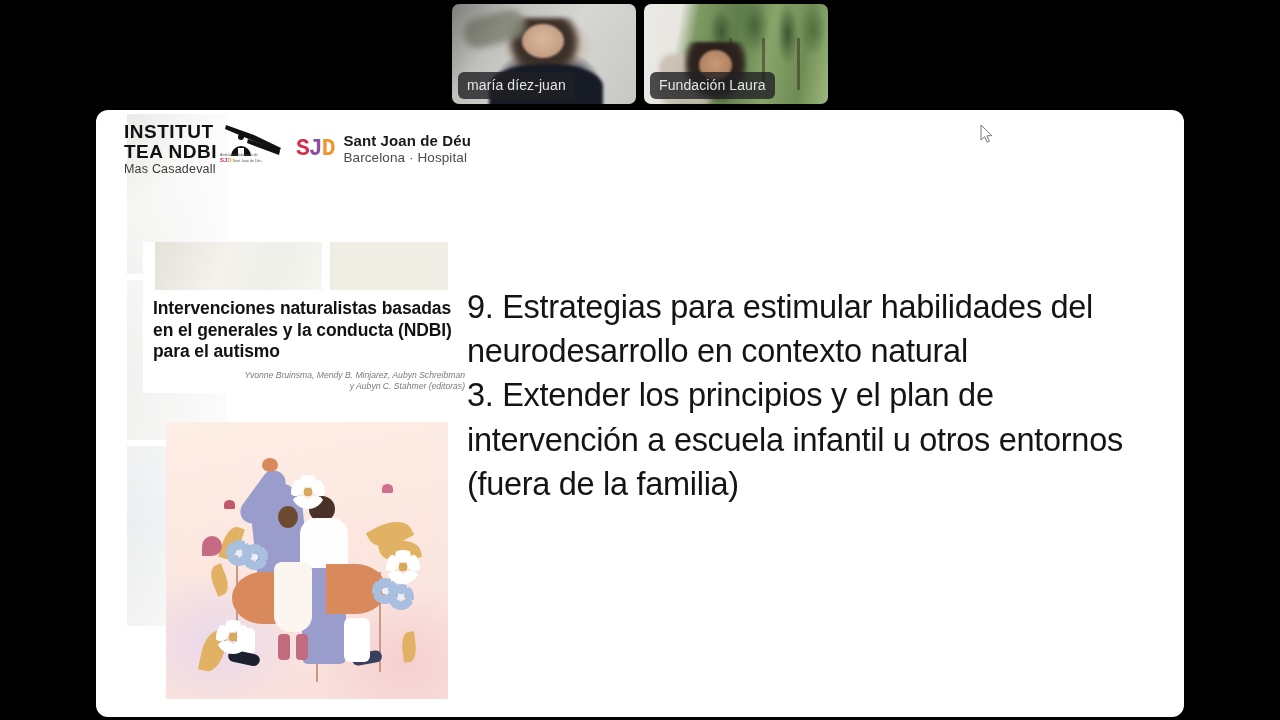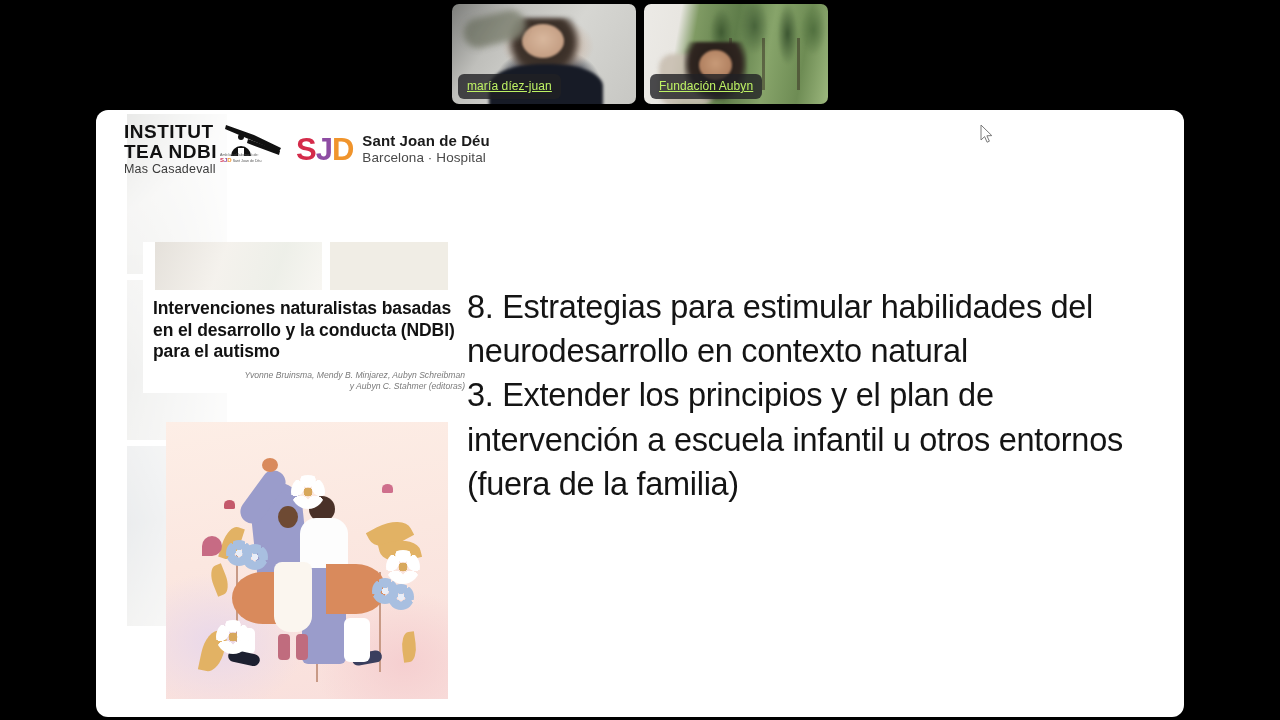--- a/index.html
+++ b/index.html
@@ -76,23 +76,23 @@
     border-radius:50%; filter: blur(1px);
   }
   #bg-orange .sofa {
     position:absolute; left:8%; top:50%; width:30%; height:52%;
     background:#c9bfb2; border-radius:14px; filter: blur(2px); opacity:.9;
   }
 
   .name-chip {
     position: absolute; left: 6px; bottom: 5px;
     background: rgba(32,33,36,.80);
-    color: #bef264; font-size: 12px; line-height: 1;
+    color: #e5e5e5; font-size: 14px; line-height: 1;
     padding: 6px 9px 7px; border-radius: 6px;
-    white-space: nowrap; letter-spacing: .1px; text-decoration: underline;
+    white-space: nowrap; letter-spacing: .1px;
   }
 
   
   #slide {
     position: absolute; left: 96px; top: 110px;
     width: 1088px; height: 607px;
     background: #fff; border-radius: 12px; overflow: hidden;
   }
 
   
@@ -121,21 +121,21 @@
     position: absolute; right: -6px; top: 0; width: 58px; height: 34px;
   }
   .tea-credit {
     position: absolute; right: -14px; top: 31px; width: 70px; height: 14px;
     font-size: 3.6px; color: #555; line-height: 1.25; text-align: left;
   }
   .tea-credit .cr-sjd { font-weight: 700; font-size: 6px; }
   .cr-s { color:#d42b4a; } .cr-j { color:#8e4ca3; } .cr-d { color:#f0942c; }
 
   .sjd-logo { display: flex; align-items: center; gap: 9px; }
-  .sjd-letters { font-weight: 800; font-size: 31px; letter-spacing: -1px; line-height: 1; }
+  .sjd-letters { font-weight: 800; font-size: 23px; letter-spacing: -1px; line-height: 1; font-family: Liberation Mono, monospace; }
   .sjd-letters .s { color: #d42b4a; }
   .sjd-letters .j { color: #8e4ca3; }
   .sjd-letters .d { color: #f0942c; }
   .sjd-text-1 { font-weight: 700; font-size: 15px; color: #1a1a1a; line-height: 1.12; letter-spacing: .1px; }
   .sjd-text-2 { font-size: 13.5px; color: #4a4a4a; line-height: 1.15; letter-spacing: .1px; }
 
   
   #slide-title {
     position: absolute; left: 40px; top: 84px;
     font-size: 27px; font-weight: 700; color: #e8a820;
@@ -237,21 +237,21 @@
   <div class="video-tile" id="tile-orange">
     <div class="vid-bg" id="bg-orange">
       <div class="trees"></div>
       <div class="trunk t1"></div>
       <div class="trunk t2"></div>
       <div class="trunk t3"></div>
       <div class="sofa"></div>
       <div class="hair2"></div>
       <div class="face2"></div>
     </div>
-    <div class="name-chip">Fundación Aubyn</div>
+    <div class="name-chip">Fundación Laura</div>
   </div>
 
   <div id="slide">
 
     <div class="strip" id="strip-a">
         <div class="strip-gloss"></div>
       </div>
     <div class="strip" id="strip-b">
         <div class="strip-gloss"></div>
       </div>
@@ -287,21 +287,21 @@
         </div>
       </div>
     </div>
 
 
     <div id="book">
       <div id="book-photos">
         <div id="bp1"></div>
         <div id="bp2"></div>
       </div>
-      <div id="book-title">Intervenciones naturalistas basadas en el desarrollo y la conducta (NDBI) para el autismo</div>
+      <div id="book-title">Intervenciones naturalistas basadas en el generales y la conducta (NDBI) para el autismo</div>
       <div id="book-authors">
         <div>Yvonne Bruinsma, Mendy B. Minjarez, Aubyn Schreibman</div>
         <div>y Aubyn C. Stahmer (editoras)</div>
       </div>
     </div>
 
     <div id="illus">
 
       <div class="bl" style="left:-10px;top:150px;width:150px;height:140px;background:radial-gradient(ellipse at 40% 50%,#e9d8ea 0%,rgba(233,216,234,0) 70%);"></div>
       <div class="bl" style="left:150px;top:170px;width:160px;height:130px;background:radial-gradient(ellipse at 55% 55%,#f5cfd0 0%,rgba(245,207,208,0) 72%);"></div>
@@ -340,21 +340,21 @@
       <div class="bl petal-white" style="left:50px;top:198px;"></div>
       <div class="bl petal-blue" style="left:60px;top:118px;"></div>
       <div class="bl petal-blue" style="left:76px;top:122px;"></div>
       <div class="bl petal-blue" style="left:206px;top:156px;"></div>
       <div class="bl petal-blue" style="left:222px;top:162px;"></div>
       <div class="bl butterfly" style="left:58px;top:78px;"></div>
       <div class="bl butterfly" style="left:216px;top:62px;background:#cf6f8c;"></div>
     </div>
 
     <div id="bullets">
-      <p>8. Estrategias para estimular habilidades del neurodesarrollo en contexto natural</p>
+      <p>9. Estrategias para estimular habilidades del neurodesarrollo en contexto natural</p>
       <p>3. Extender los principios y el plan de intervención a escuela infantil u otros entornos (fuera de la familia)</p>
     </div>
 
   </div>
 
   <svg id="cursor" viewBox="0 0 14 20" style="left: 980px; top: 124px;">
     <path d="M1 1 L1 16 L4.6 12.6 L7.1 18.2 L9.4 17.2 L6.9 11.8 L11.8 11.6 Z" fill="#fefefe" stroke="#7a7a7a" stroke-width="1"></path>
   </svg>
 
 </div>

